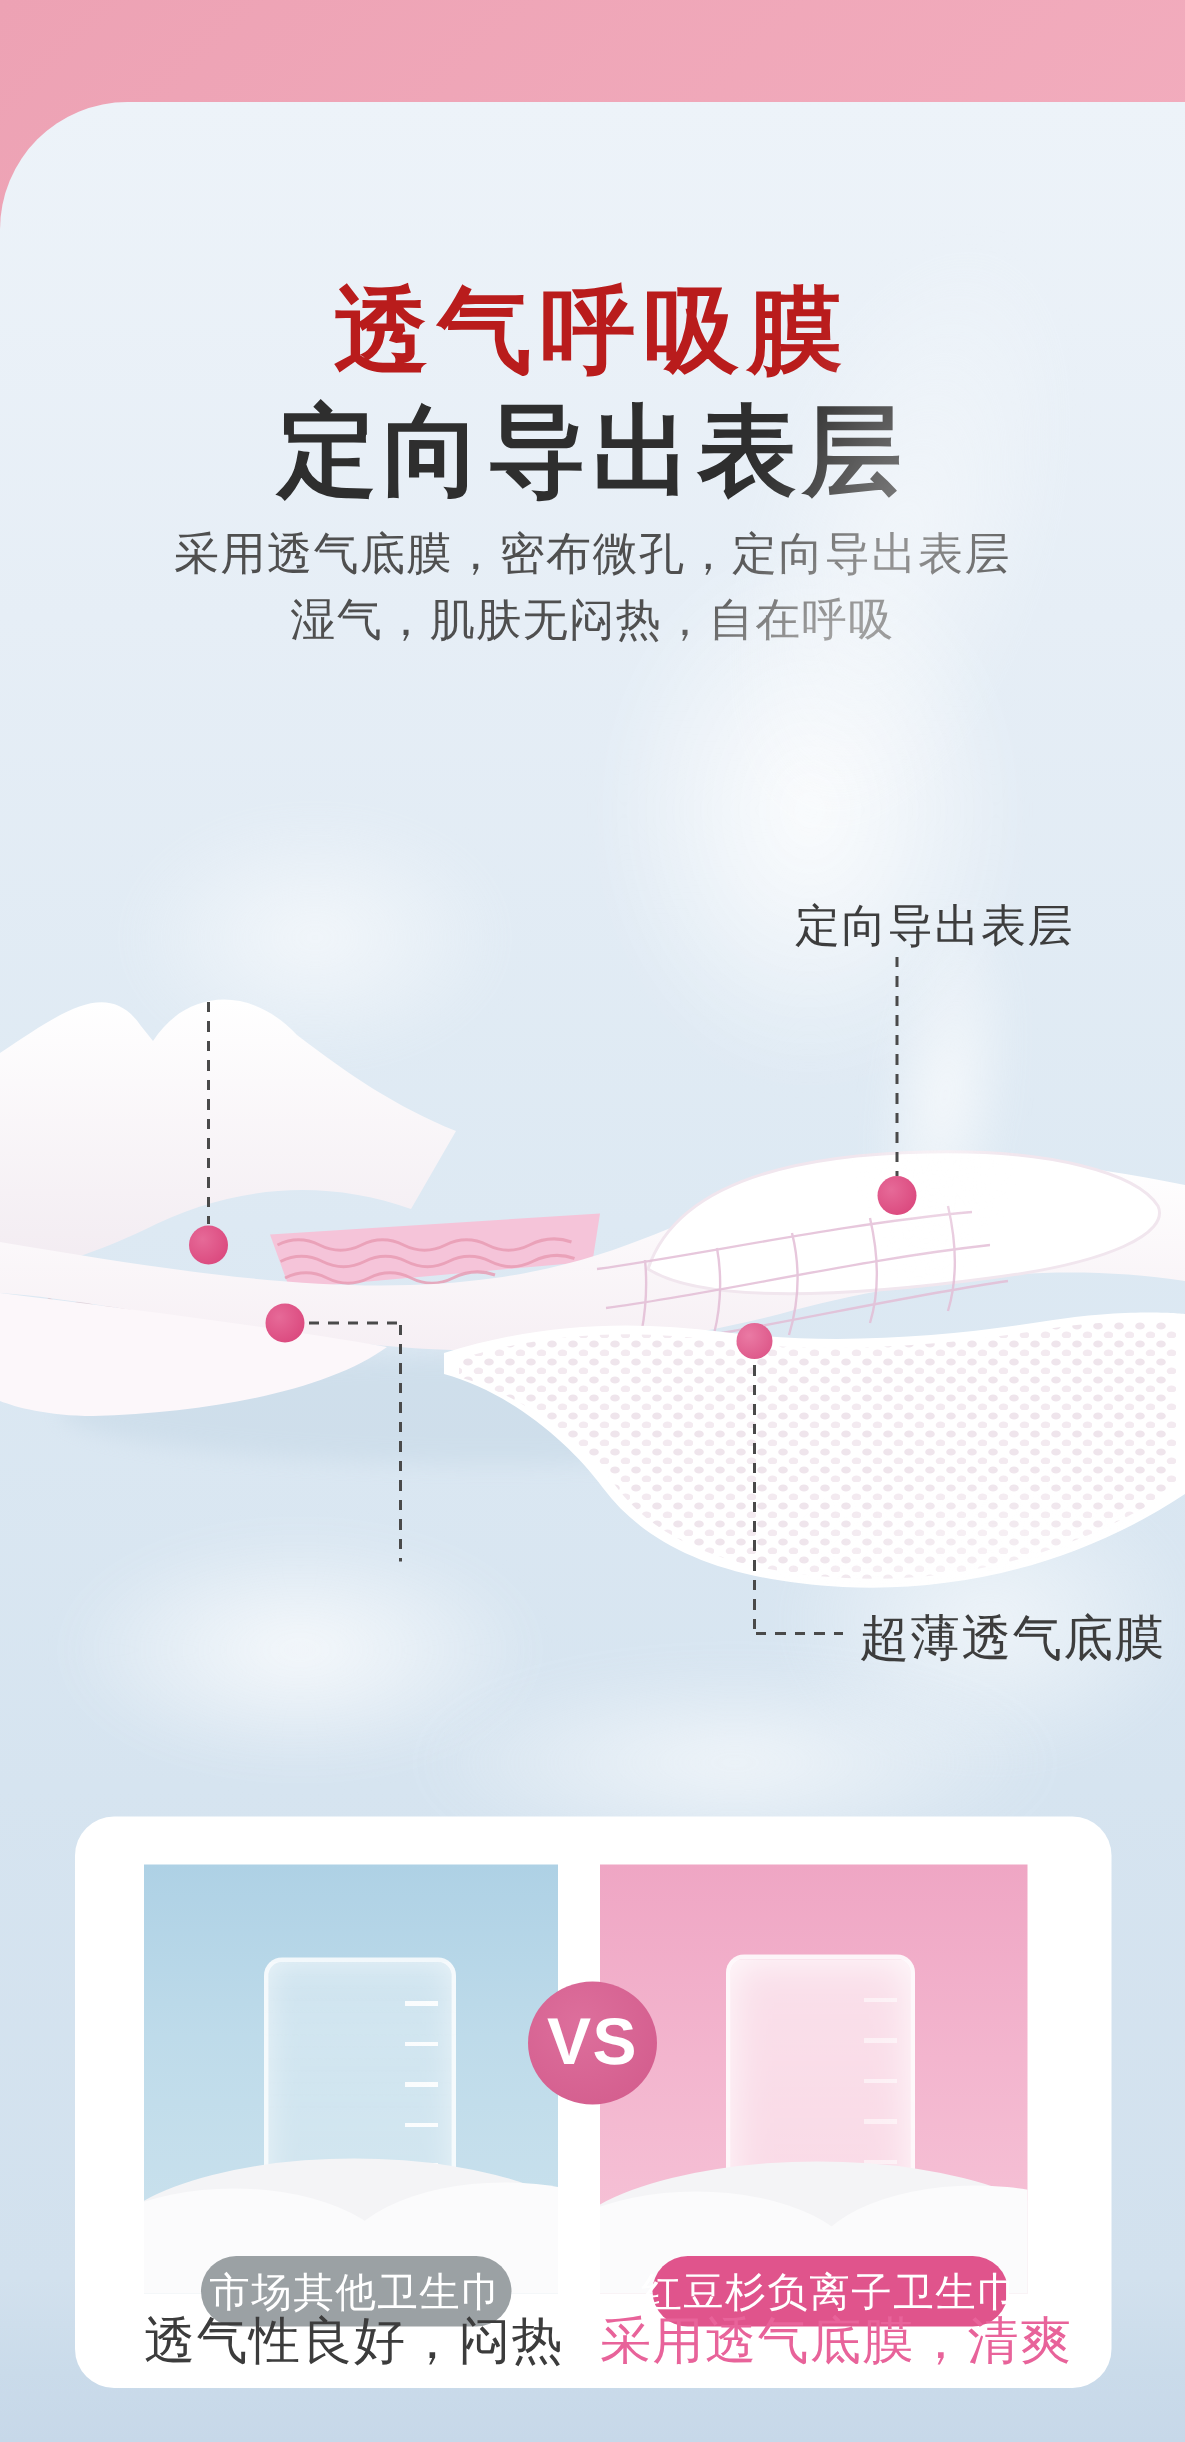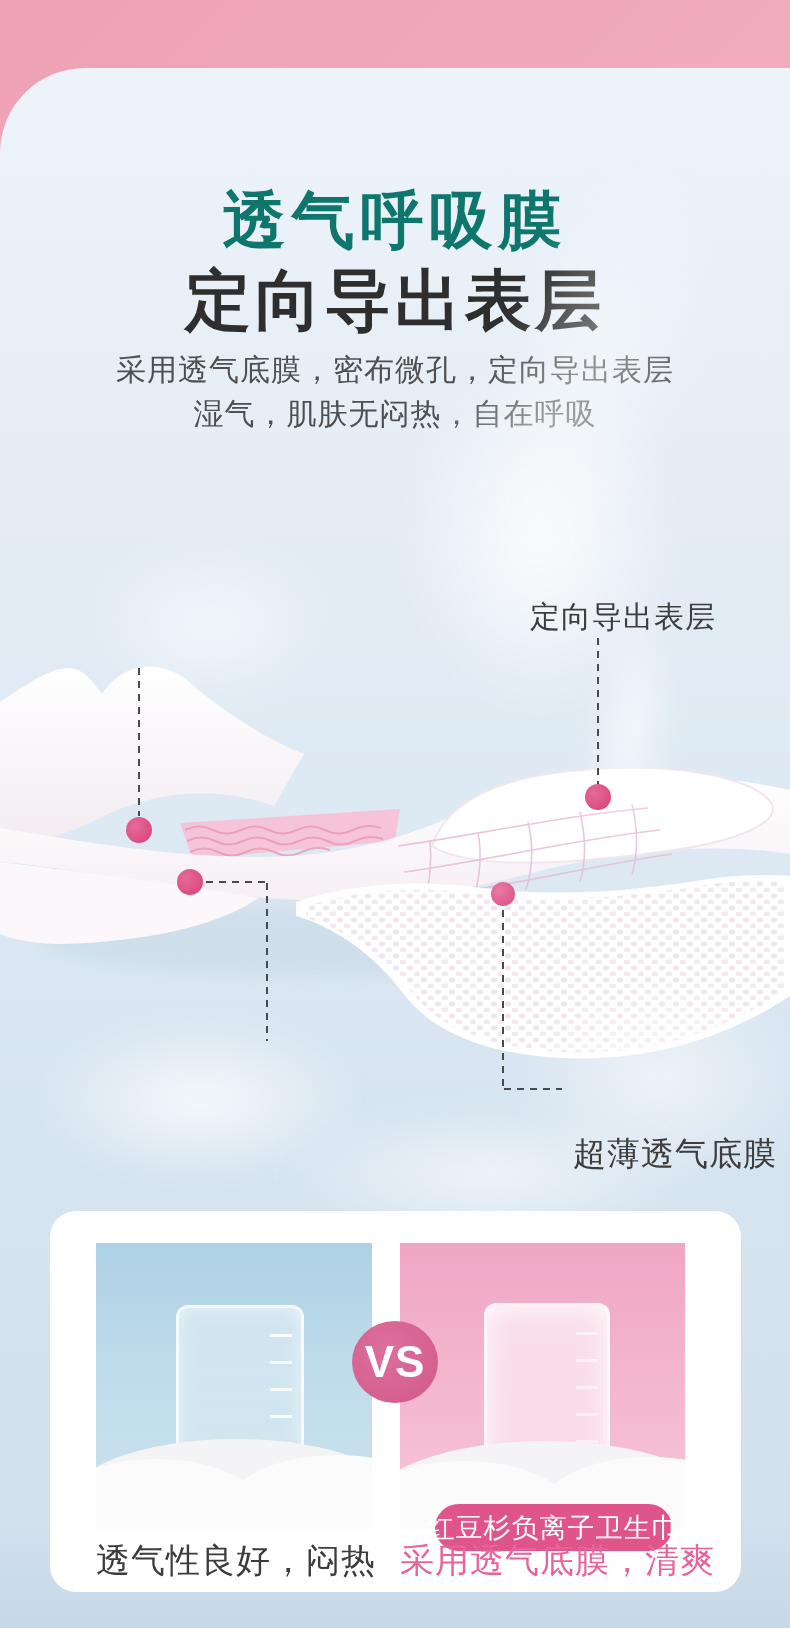--- a/index.html
+++ b/index.html
@@ -10,21 +10,21 @@
   }
   .stage{position:absolute;inset:0;}
   
   .content-card{
     position:absolute;left:0;right:0;top:68px;bottom:0;
     border-top-left-radius:85px;
     background:linear-gradient(180deg,#edf3f9 0%,#e6eef6 22%,#dde9f3 48%,#d6e4f0 72%,#d2e1ee 93%,#cadbea 97%,#c7d8e9 100%);
   }
   
   .hero{position:absolute;left:0;width:790px;text-align:center;}
-  .hero-title{top:178px;font-size:63px;font-weight:700;letter-spacing:6px;color:#0f766e;}
+  .hero-title{top:178px;font-size:63px;font-weight:700;letter-spacing:6px;color:#b91c1c;}
   .hero-subtitle{top:256px;font-size:66px;font-weight:700;letter-spacing:4px;color:#2e2e2e;}
   .hero-desc{top:348px;font-size:30px;line-height:44px;letter-spacing:1px;color:#4f4f4f;font-weight:400;}
   
   .mist{position:absolute;border-radius:50%;filter:blur(14px);
     background:radial-gradient(closest-side,rgba(255,255,255,.95),rgba(255,255,255,0));}
   
   .callout{position:absolute;font-size:30px;color:#3d3d3d;letter-spacing:1px;white-space:nowrap;}
   .dash-v{position:absolute;width:2px;background:repeating-linear-gradient(to bottom,#4a4a4a 0 7px,transparent 7px 13px);}
   .dash-h{position:absolute;height:2px;background:repeating-linear-gradient(to right,#4a4a4a 0 7px,transparent 7px 13px);}
   .dot{position:absolute;width:26px;height:26px;border-radius:50%;
@@ -144,21 +144,21 @@
   <div class="dash-v" style="left:597px;top:638px;height:146px;"></div>
   <div class="dot" style="left:585px;top:784px;"></div>
 
   <div class="dot" style="left:177px;top:869px;"></div>
   <div class="dash-h" style="left:206px;top:881px;width:62px;"></div>
   <div class="dash-v" style="left:266px;top:883px;height:158px;"></div>
 
   <div class="dot small" style="left:491px;top:882px;"></div>
   <div class="dash-v" style="left:502px;top:910px;height:180px;"></div>
   <div class="dash-h" style="left:504px;top:1088px;width:58px;"></div>
-  <div class="callout" style="left:573px;top:1132px;font-size:33px;">超薄透气底膜</div>
+  <div class="callout" style="left:573px;top:1070px;font-size:33px;">超薄透气底膜</div>
 
   <div class="compare-card"></div>
 
   <div class="compare-img left">
     <div class="cup" style="left:80px;top:62px;width:122px;height:210px;">
       <div class="ticks"></div>
     </div>
     <div class="pad-blob b2" style="left:-30px;top:196px;width:340px;height:130px;"></div>
     <div class="pad-blob" style="left:-50px;top:216px;width:220px;height:110px;"></div>
     <div class="pad-blob" style="left:130px;top:212px;width:220px;height:110px;"></div>
@@ -170,18 +170,19 @@
     </div>
     <div class="pad-blob b2" style="left:-30px;top:198px;width:350px;height:130px;"></div>
     <div class="pad-blob" style="left:-46px;top:218px;width:220px;height:108px;"></div>
     <div class="pad-blob" style="left:140px;top:214px;width:220px;height:108px;"></div>
   </div>
 
   <div class="vs-badge">
     <span>VS</span>
   </div>
 
+  <div class="pill gray">市场其他卫生巾</div>
   <div class="pill pink">红豆杉负离子卫生巾</div>
 
   <div class="caption left">透气性良好，闷热</div>
   <div class="caption right">采用透气底膜，清爽</div>
 
 </div>
 
 </body></html>

